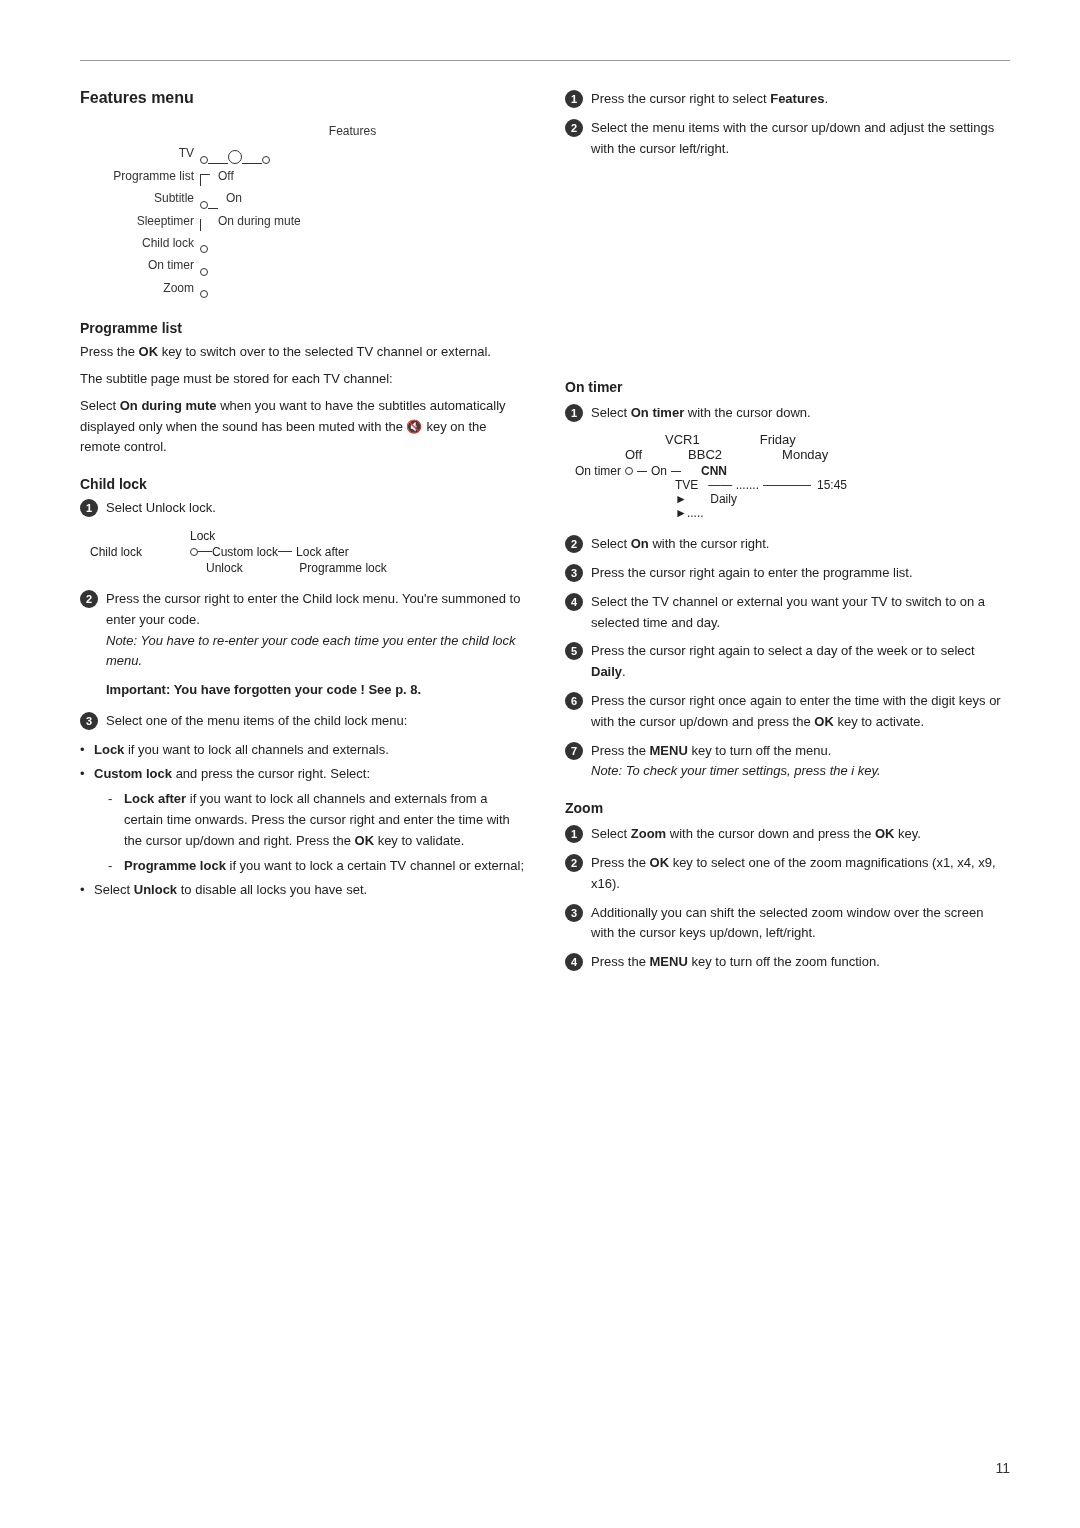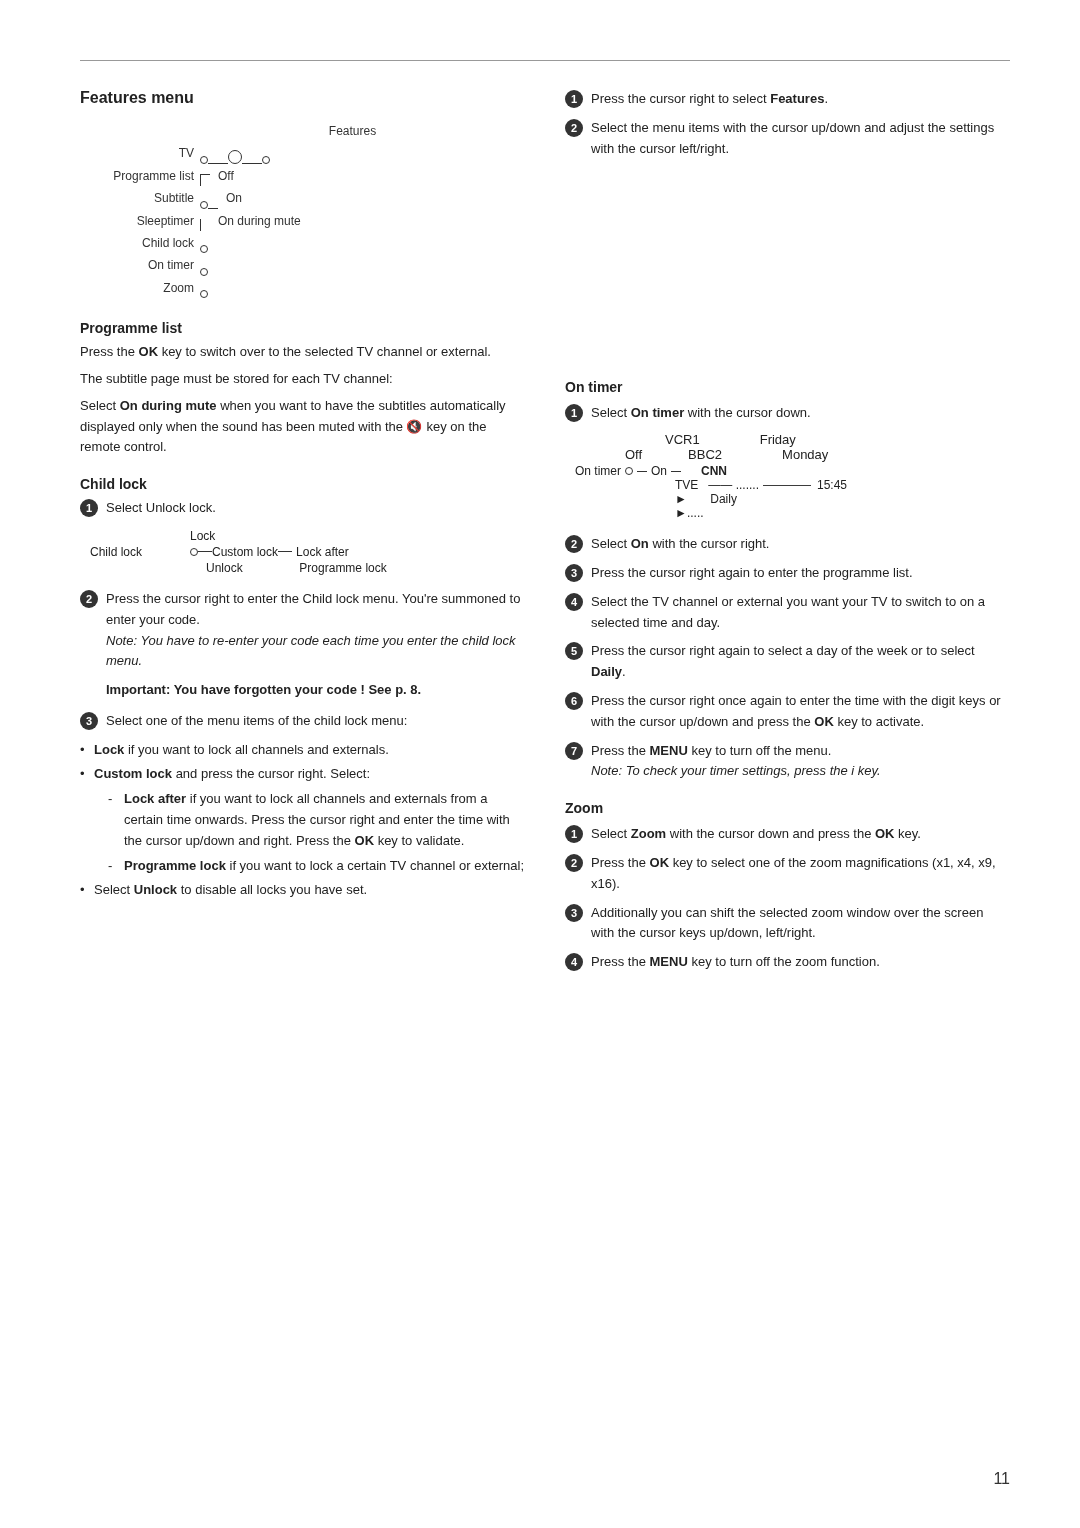--- a/index.html
+++ b/index.html
@@ -217,23 +217,23 @@
     }
 
     .dash-list li::before {
       content: "-";
       position: absolute;
       left: 0;
     }
 
     .page-number {
       position: absolute;
-      bottom: 40px;
+      bottom: 52px;
       right: 70px;
-      font-size: 16px;
+      font-size: 14px;
       color: #333;
     }
 
     .right-section-title {
       font-weight: bold;
       font-size: 14px;
       margin-bottom: 8px;
       margin-top: 0;
     }
 

